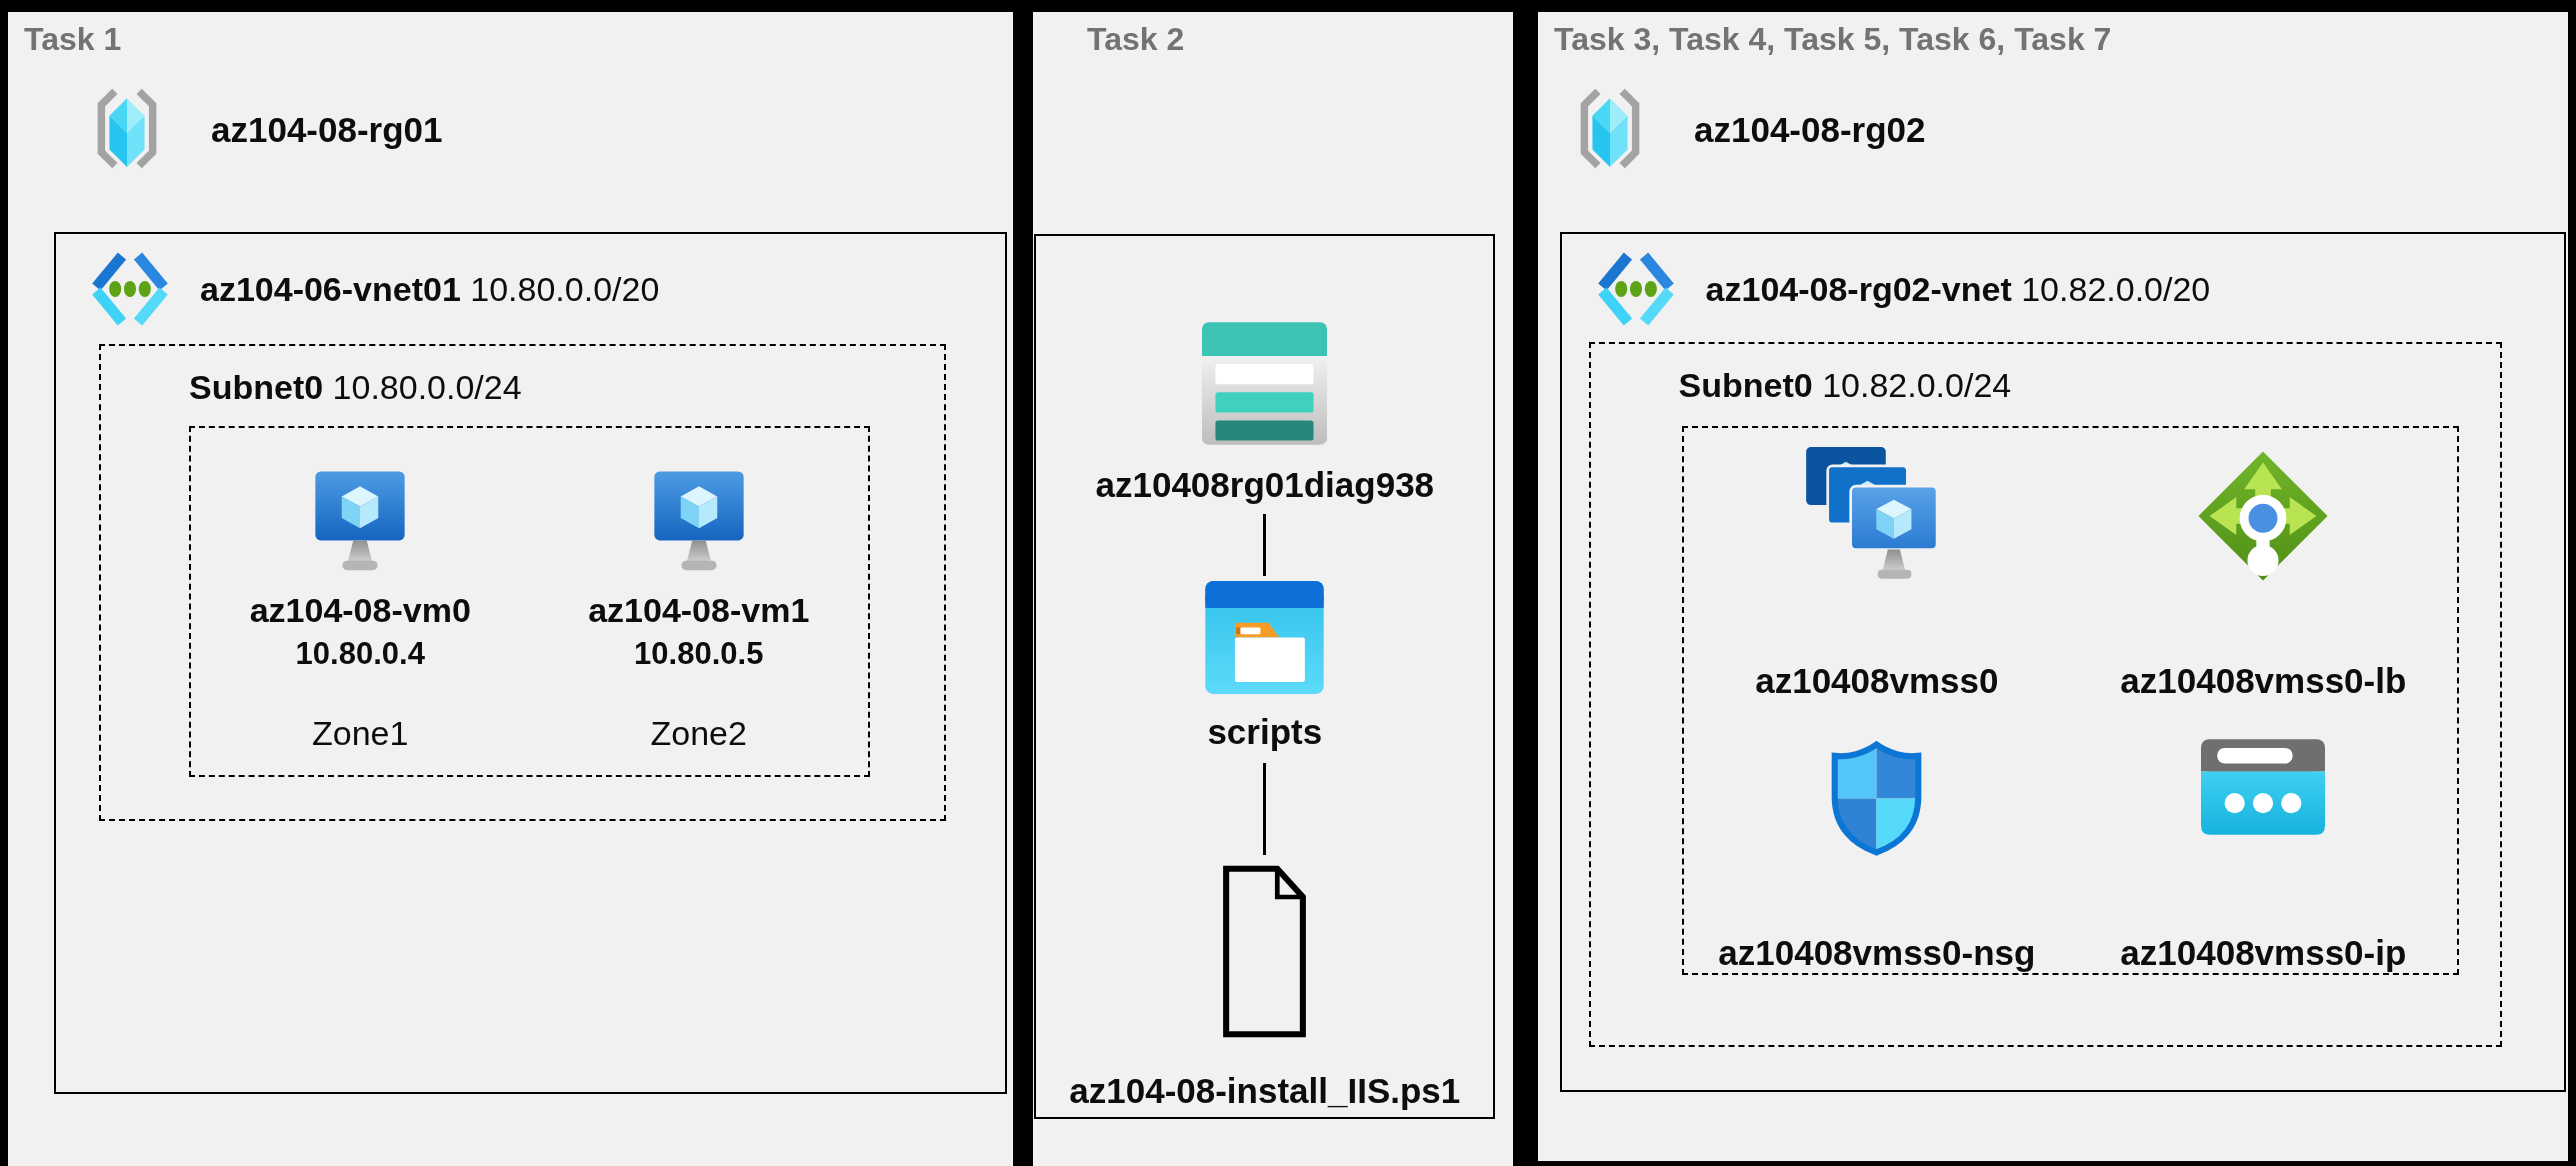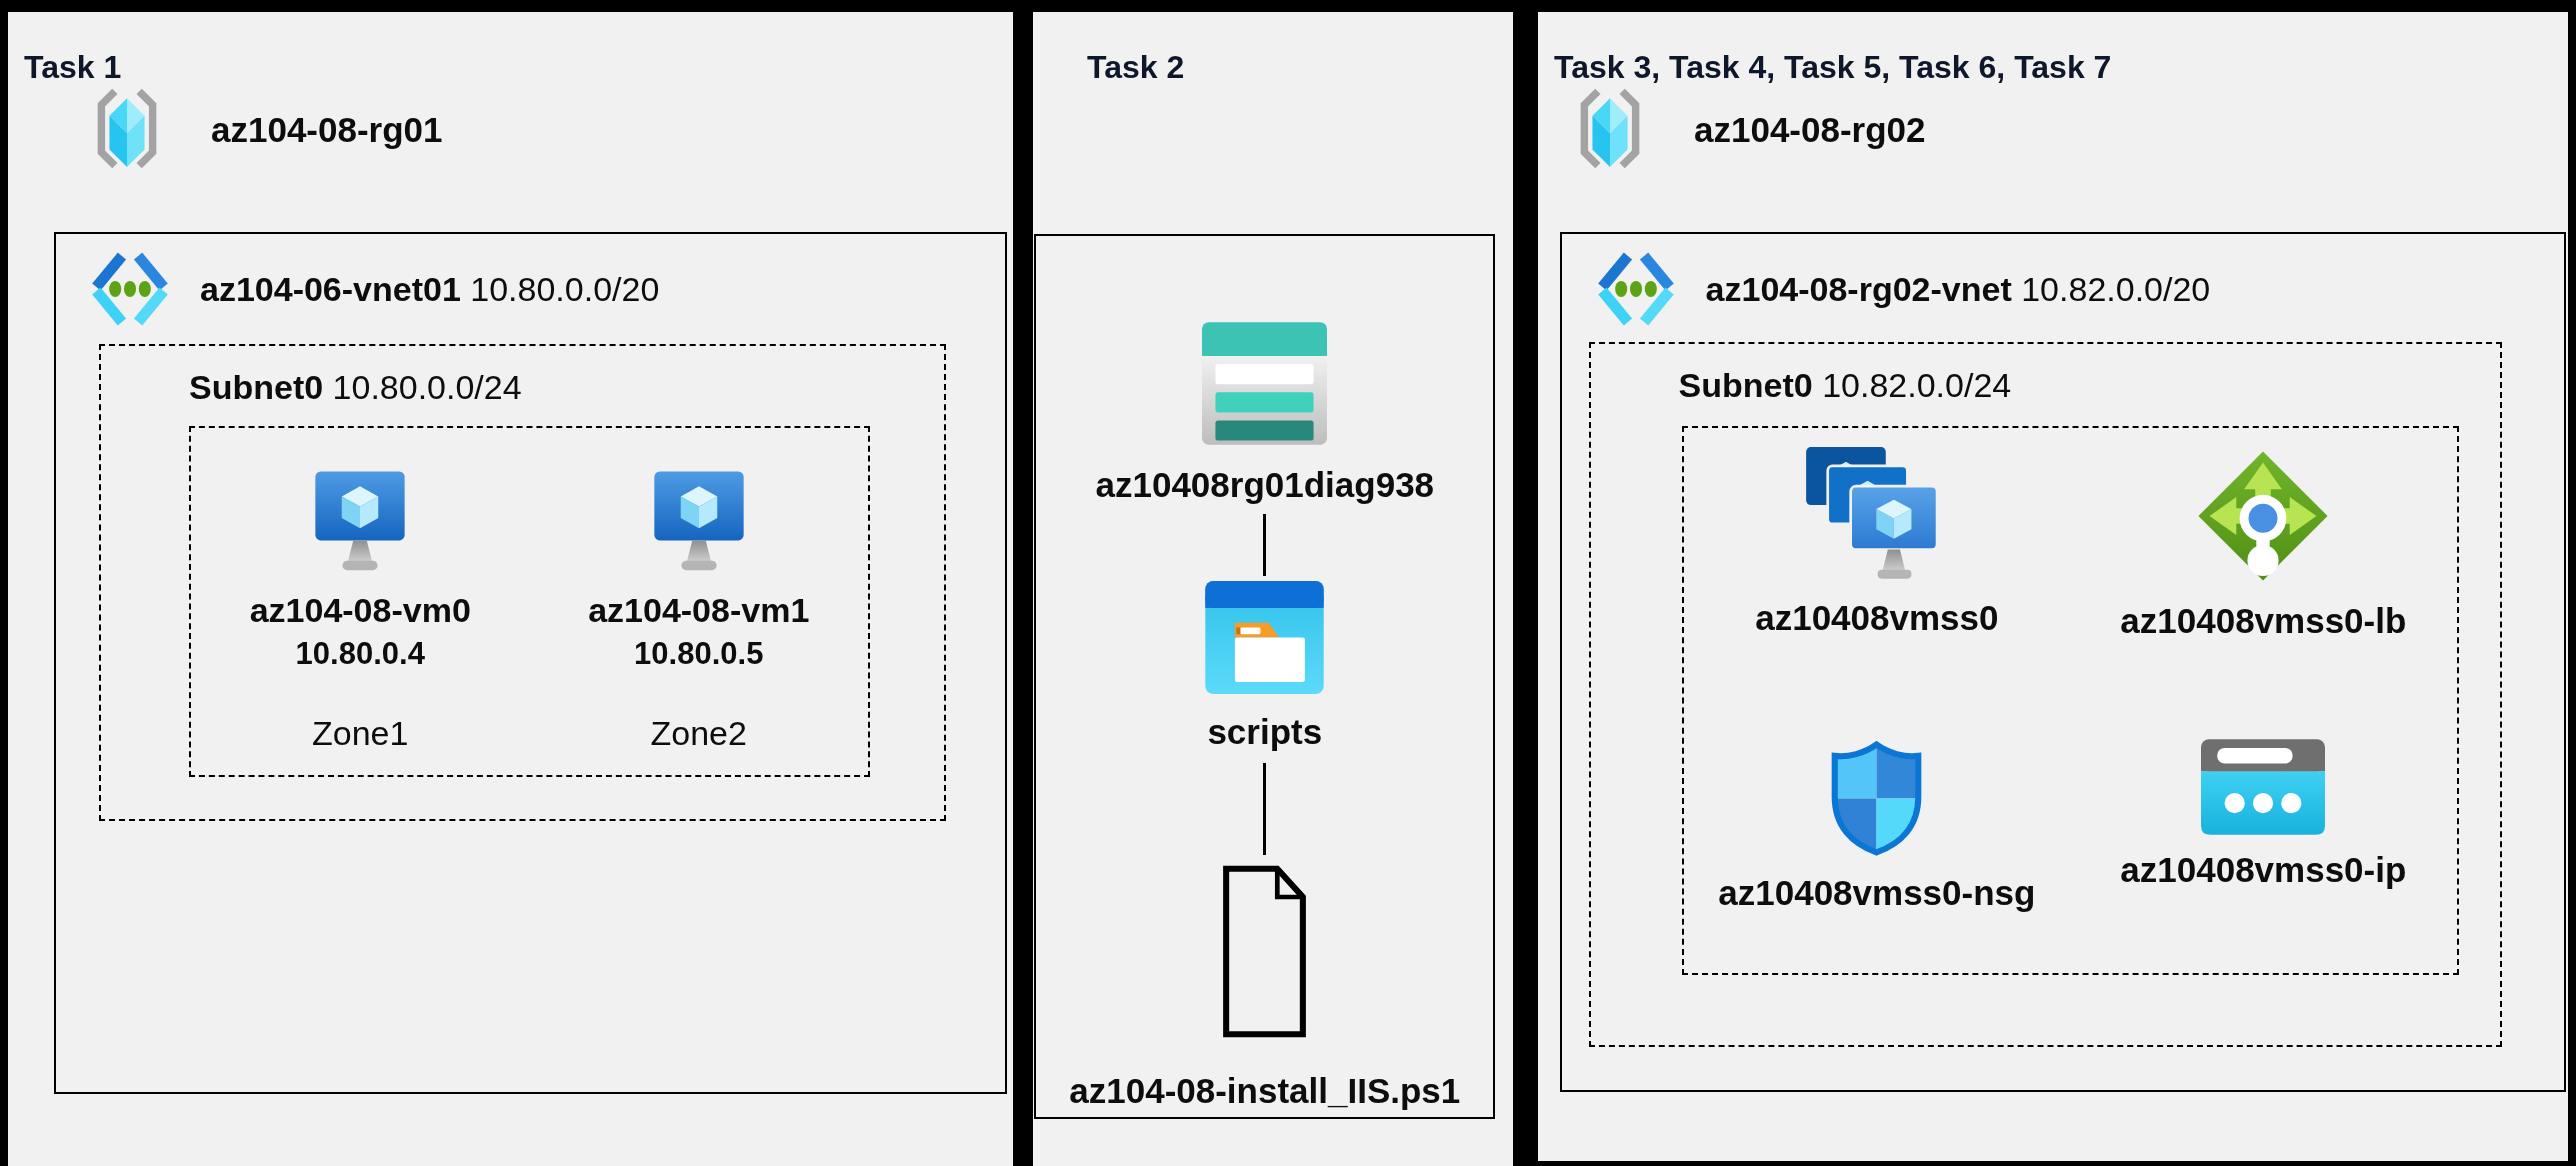--- a/index.html
+++ b/index.html
@@ -2,21 +2,21 @@
 <html style="font-size:10.8px"><head>
 <meta charset="utf-8">
 <style>
   html,body{margin:0;padding:0;background:#000;}
   .stage{position:relative;width:2576px;height:1166px;background:#000;
          font-family:"Liberation Sans",sans-serif;color:#0d0d0d;overflow:hidden;}
   .panel{position:absolute;top:12px;background:#f1f1f1;}
   #panel-task1{left:8px;width:1005px;height:1154px;}
   #panel-task2{left:1033px;width:480px;height:1154px;}
   #panel-task3{left:1538px;width:1030px;height:1149px;}
-  .panel-title{position:absolute;left:16px;top:9.4px;font-size:32px;font-weight:700;color:#0f172a;white-space:nowrap;margin-top:28px;}
+  .panel-title{position:absolute;left:16px;top:9.4px;font-size:32px;font-weight:700;color:#737373;white-space:nowrap;}
   .rg-row{position:absolute;display:flex;align-items:center;gap:46px;}
   #panel-task1 .rg-row{left:81px;top:74px;}
   #panel-task3 .rg-row{left:34px;top:74px;}
   .rg-label{font-size:35px;font-weight:700;white-space:nowrap;}
   .vnet-box{position:absolute;border:2px solid #000;padding-left:16px;}
   #panel-task1 .vnet-box{left:46px;top:220px;width:933px;height:858px;}
   #panel-task3 .vnet-box{left:21.6px;top:220px;width:986px;height:856px;}
   .vnet-row{position:absolute;left:32px;top:17.5px;display:flex;align-items:center;gap:28px;}
   .vnet-label{font-size:34px;white-space:nowrap;}
   .bold-name{font-weight:700;}
@@ -32,21 +32,21 @@
   .vm-ip{margin-top:5.4px;font-size:31px;font-weight:700;}
   .vm-zone{margin-top:42px;font-size:34px;font-weight:400;}
   
   .t2-box{position:absolute;left:1.3px;top:222px;width:461px;height:885px;border:2px solid #000;
           display:flex;flex-direction:column;align-items:center;box-sizing:border-box;}
   .res-label{font-size:35px;font-weight:700;white-space:nowrap;}
   .connector{width:2.7px;background:#000;}
   
   .inner-box{position:absolute;left:91px;top:82px;width:777px;height:549px;border:2.7px dashed #000;
              display:flex;flex-wrap:wrap;box-sizing:border-box;}
-  .grid-cell{width:50%;height:50%;display:flex;flex-direction:column;align-items:center;box-sizing:border-box;}
+  .grid-cell{width:50%;height:50%;display:flex;flex-direction:column;align-items:center;box-sizing:border-box;justify-content:space-between;}
   .grid-cell.row1{padding-top:19px;}
   .grid-cell.row2{padding-top:38px;}
   .grid-cell .res-label{margin-top:13.5px;}
 </style>
 </head>
 <body>
 
 <div class="stage">
 
   <div class="panel" id="panel-task1">

